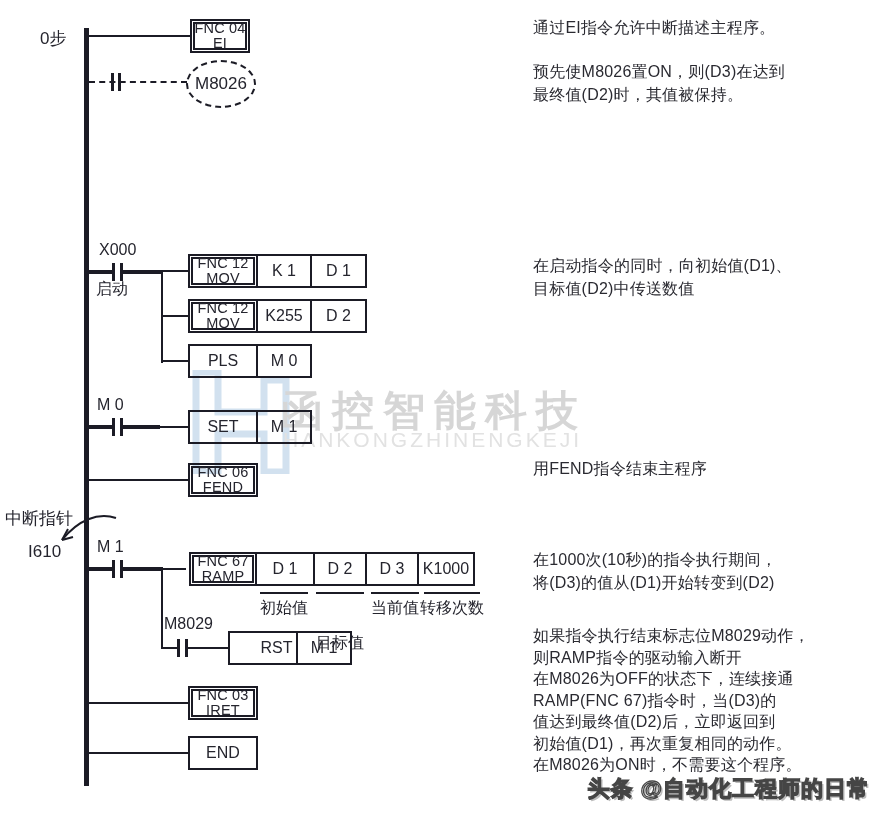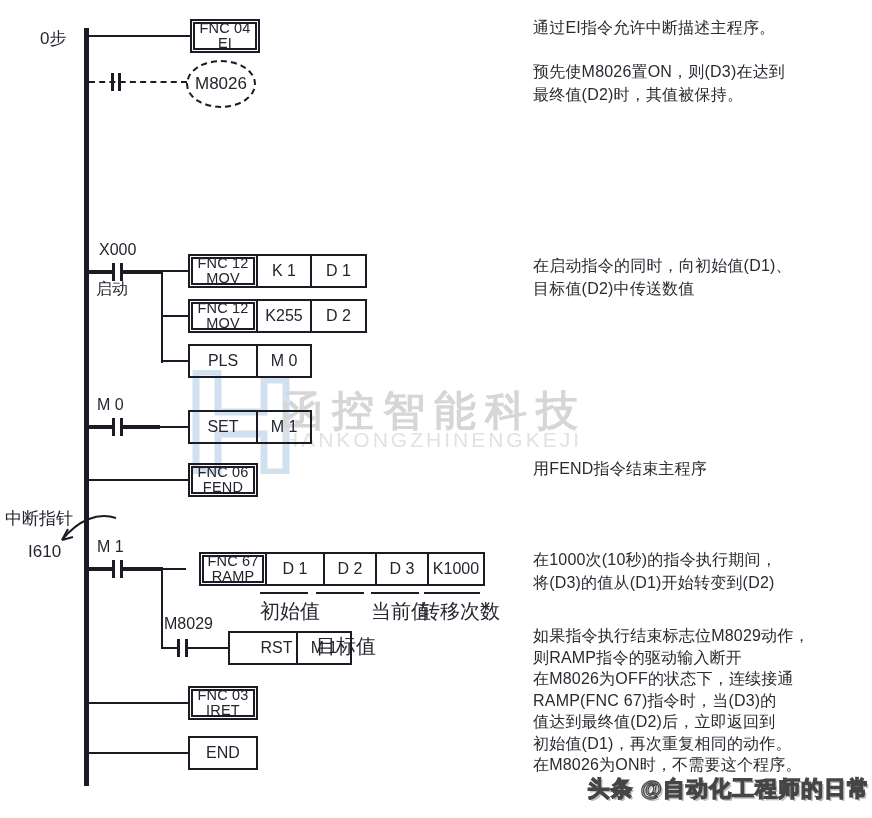--- a/index.html
+++ b/index.html
@@ -29,21 +29,21 @@
   .cell.dbl{border:5px double var(--line);}
   .fnc{flex-direction:column;line-height:1.02;font-size:14.5px;letter-spacing:0.2px;}
   
   .lbl{position:absolute;font-size:16px;color:var(--text);white-space:nowrap;}
   .lbl17{position:absolute;font-size:17px;color:var(--text);white-space:nowrap;}
   .coil{
     position:absolute;border:2px dashed var(--line);border-radius:50%;
     display:flex;align-items:center;justify-content:center;font-size:17px;color:var(--text);
   }
   .oline{position:absolute;height:2px;background:var(--line);}
-  .oplbl{position:absolute;font-size:20px;color:var(--text);white-space:nowrap;}
+  .oplbl{position:absolute;font-size:16px;color:var(--text);white-space:nowrap;}
   
   .note{position:absolute;left:533px;color:#2a2a31;font-size:16px;line-height:23px;white-space:nowrap;letter-spacing:0.2px;}
   .note.tight{line-height:21.5px;}
   
   .wm-brand{position:absolute;left:281px;top:383px;font-size:42px;font-weight:600;
     color:#d6d6d6;letter-spacing:9px;white-space:nowrap;}
   .wm-latin{position:absolute;left:283px;top:428px;font-size:21px;font-weight:500;
     color:#e2e2e2;letter-spacing:3px;white-space:nowrap;}
   .wm-logo{position:absolute;left:176px;top:370px;}
   .credit{
@@ -62,21 +62,21 @@
     <path d="M20 2 h22 v40 h46 V10 h22 v92 h-22 V64 H42 v38 H20 z" fill="none" stroke="#c3d7ea" stroke-width="7" opacity="0.75"></path>
   </svg>
   <div class="wm-brand">函控智能科技</div>
   <div class="wm-latin">HANKONGZHINENGKEJI</div>
 
   <div class="rail" style="left:84px;top:28px;height:758px;"></div>
 
   <div class="lbl17" style="left:40px;top:27px;">0步</div>
   <div class="h" style="left:89px;top:35px;width:101px;"></div>
   <div class="ibox" style="left:190px;top:19px;">
-    <div class="cell dbl fnc" style="width:70px;">
+    <div class="cell dbl fnc" style="width:60px;">
       <span>FNC 04</span>
       <span>EI</span>
     </div>
   </div>
 
   <div class="hdash" style="left:89px;top:81px;width:98px;"></div>
   <div class="bar" style="left:111px;top:73px;"></div>
   <div class="bar" style="left:118px;top:73px;"></div>
   <div class="coil" style="left:186px;top:60px;width:66px;height:44px;">M8026</div>
 
@@ -139,21 +139,21 @@
     <path d="M10 30 L21 27 M10 30 L16 19" fill="none" stroke="#1b1b25" stroke-width="2"></path>
   </svg>
   <div class="lbl17" style="left:28px;top:542px;">I610</div>
 
   <div class="lbl" style="left:97px;top:538px;">M 1</div>
   <div class="hb" style="left:89px;top:567px;width:23px;"></div>
   <div class="bar" style="left:112px;top:560px;"></div>
   <div class="bar" style="left:120px;top:560px;"></div>
   <div class="hb" style="left:123px;top:567px;width:40px;"></div>
   <div class="h" style="left:163px;top:568px;width:23px;"></div>
-  <div class="ibox" style="left:199px;top:552px;">
+  <div class="ibox" style="left:189px;top:552px;">
     <div class="cell dbl fnc" style="width:68px;">
       <span>FNC 67</span>
       <span>RAMP</span>
     </div>
     <div class="cell" style="width:60px;">D 1</div>
     <div class="cell" style="width:54px;">D 2</div>
     <div class="cell" style="width:54px;">D 3</div>
     <div class="cell" style="width:58px;">K1000</div>
   </div>
 

